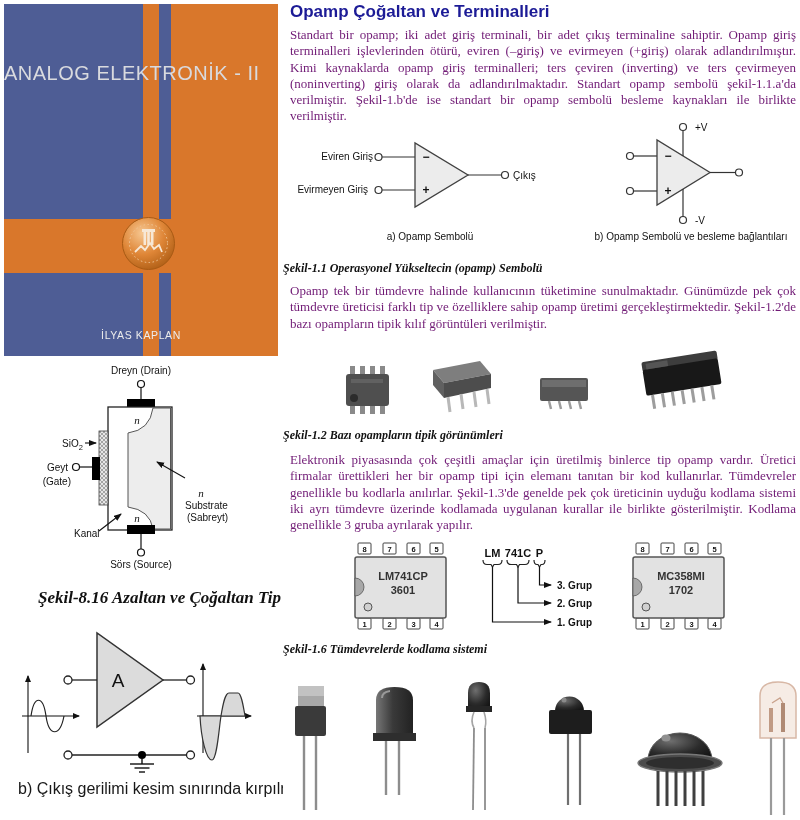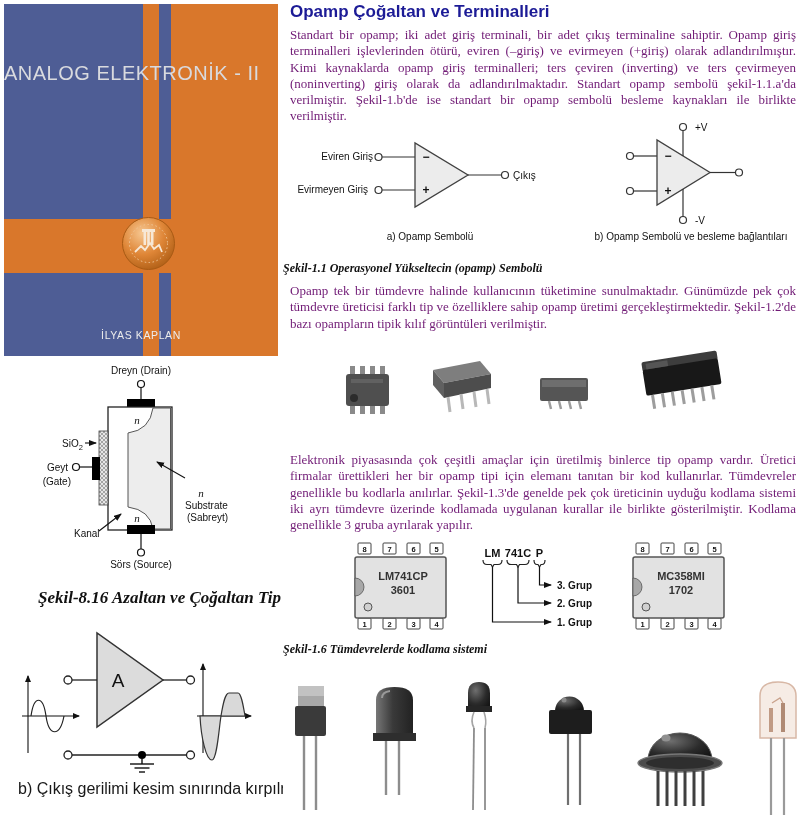--- a/index.html
+++ b/index.html
@@ -230,20 +230,21 @@
           <line x1="368" y1="42" x2="368" y2="56"></line>
             <line x1="378" y1="42" x2="378" y2="56"></line>
           <line x1="388" y1="42" x2="388" y2="56"></line>
             <line x1="398" y1="42" x2="398" y2="56"></line>
           <line x1="408" y1="42" x2="408" y2="56"></line>
             <line x1="418" y1="42" x2="418" y2="56"></line>
           <line x1="428" y1="42" x2="428" y2="56"></line>
         </g>
       </g>
     </svg>
+    <div class="abs fig-cap" style="top:428px;">Şekil-1.2 Bazı opampların tipik görünümleri</div>
 
     <div class="abs para" style="top:452px;">Elektronik piyasasında çok çeşitli amaçlar için üretilmiş binlerce tip opamp vardır. Üretici firmalar ürettikleri her bir opamp tipi için elemanı tanıtan bir kod kullanırlar. Tümdevreler genellikle bu kodlarla anılırlar. Şekil-1.3'de genelde pek çok üreticinin uyduğu kodlama sistemi iki ayrı tümdevre üzerinde kodlamada uygulanan kurallar ile birlikte gösterilmiştir. Kodlama genellikle 3 gruba ayrılarak yapılır.</div>
 
     <svg class="abs" style="left:0;top:540px;" width="517" height="100" viewBox="0 0 517 100">
       <defs>
         <marker id="garr" markerWidth="9" markerHeight="8" refX="7" refY="3" orient="auto" markerUnits="userSpaceOnUse">
           <path d="M0,0 L8,3 L0,6 Z" fill="#111"></path>
         </marker>
       </defs>
       <g>

